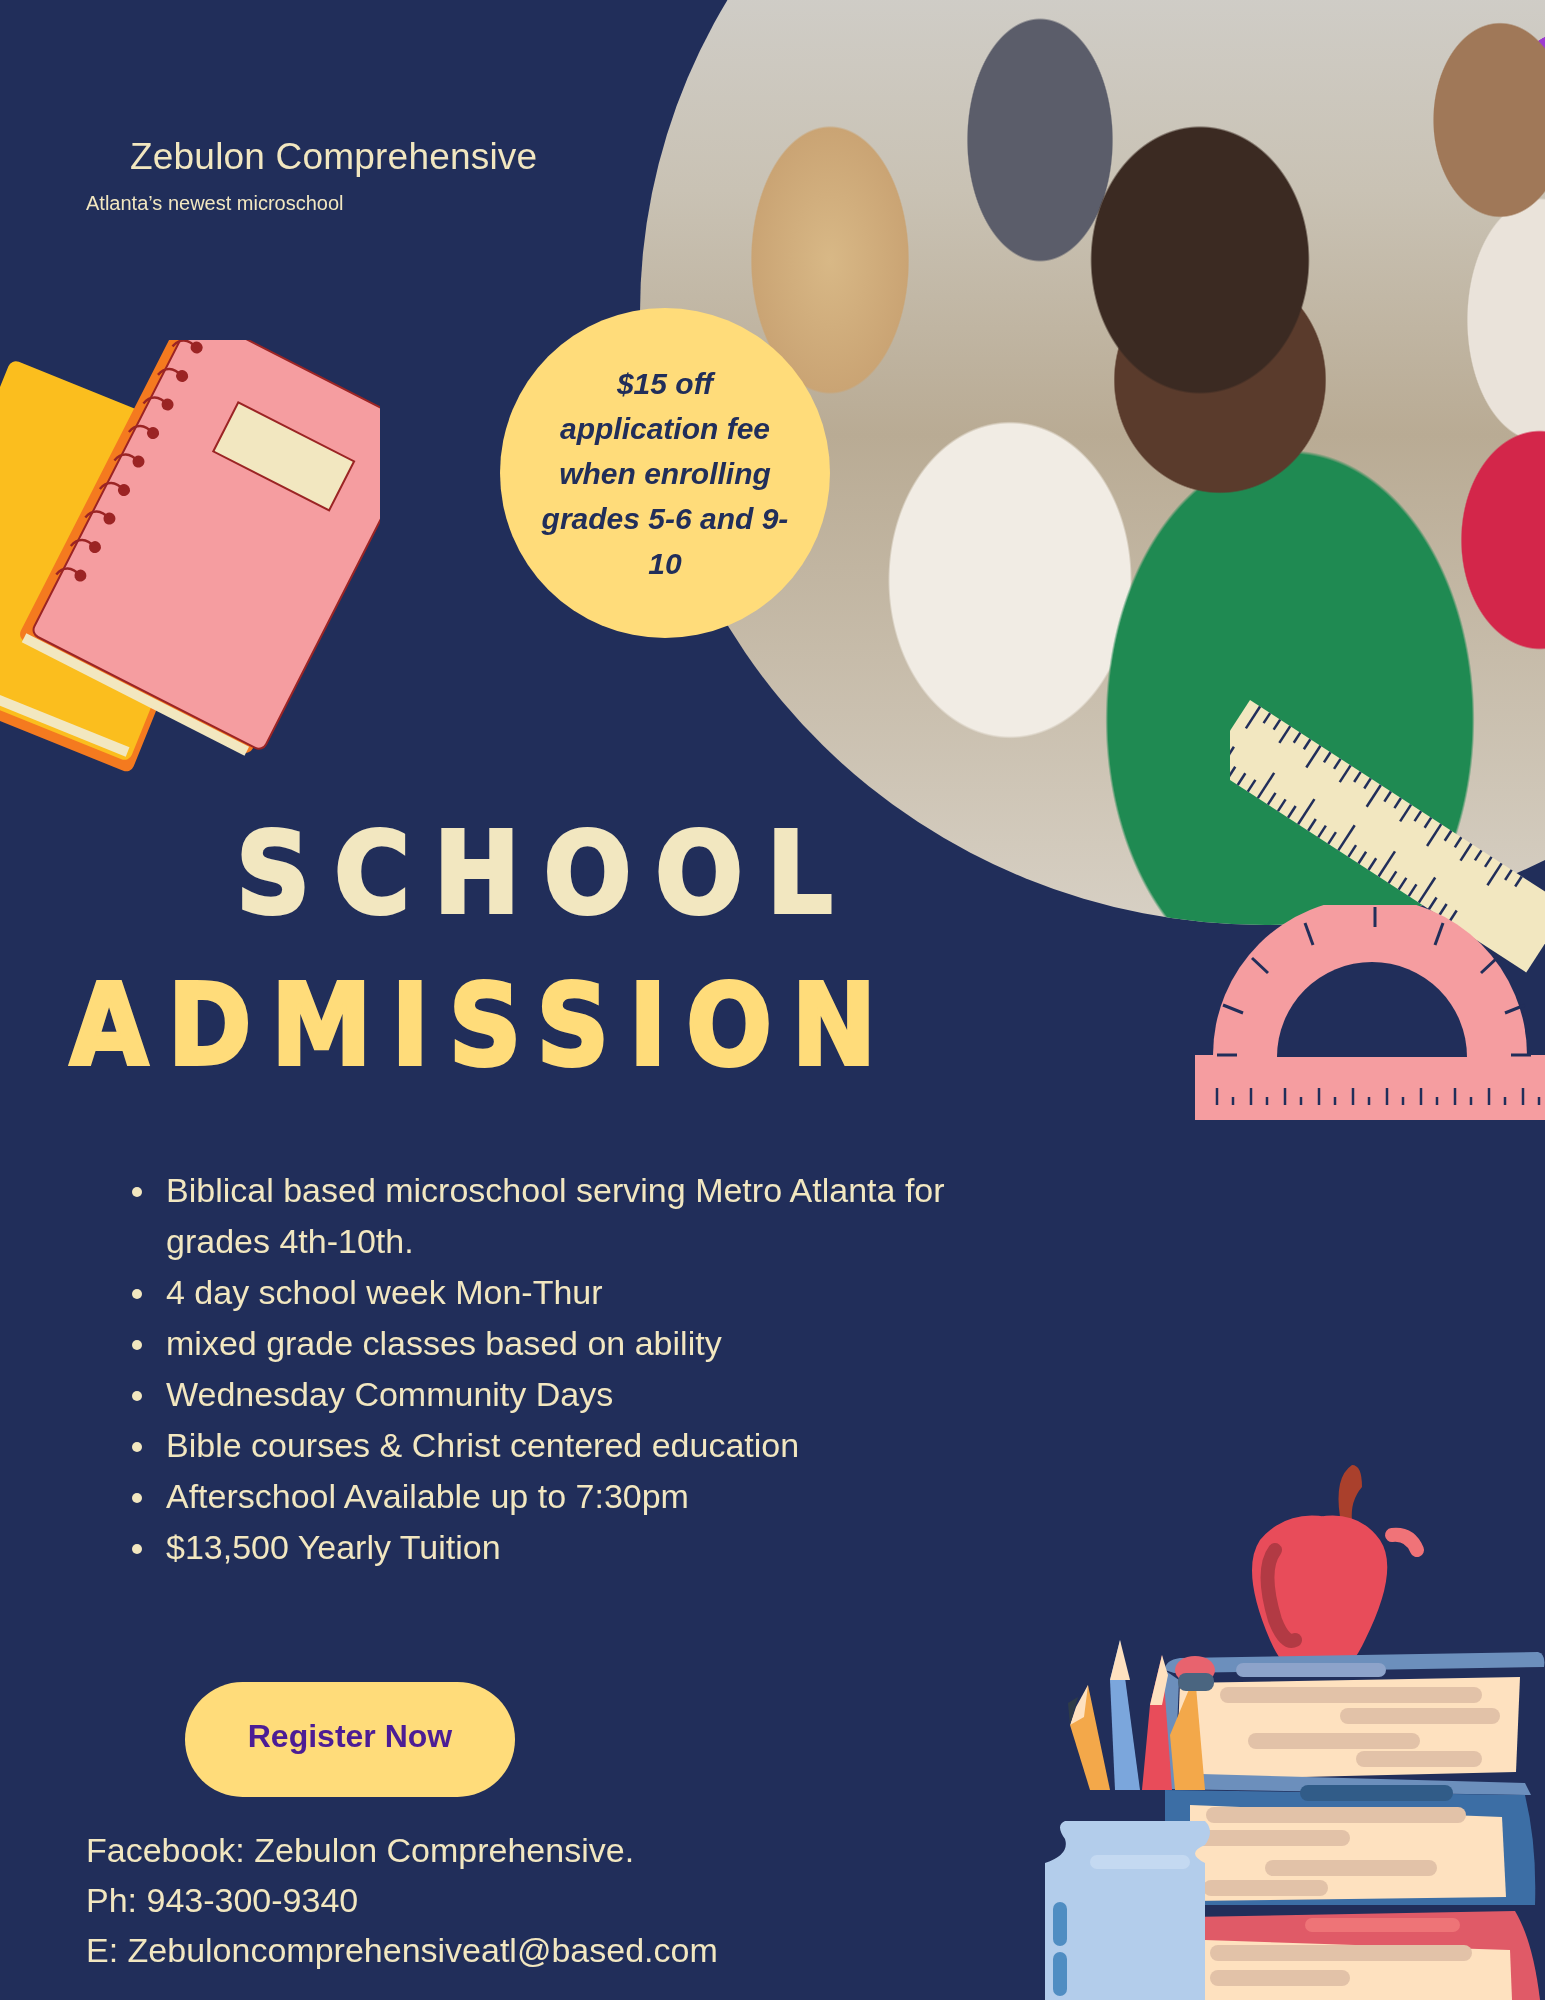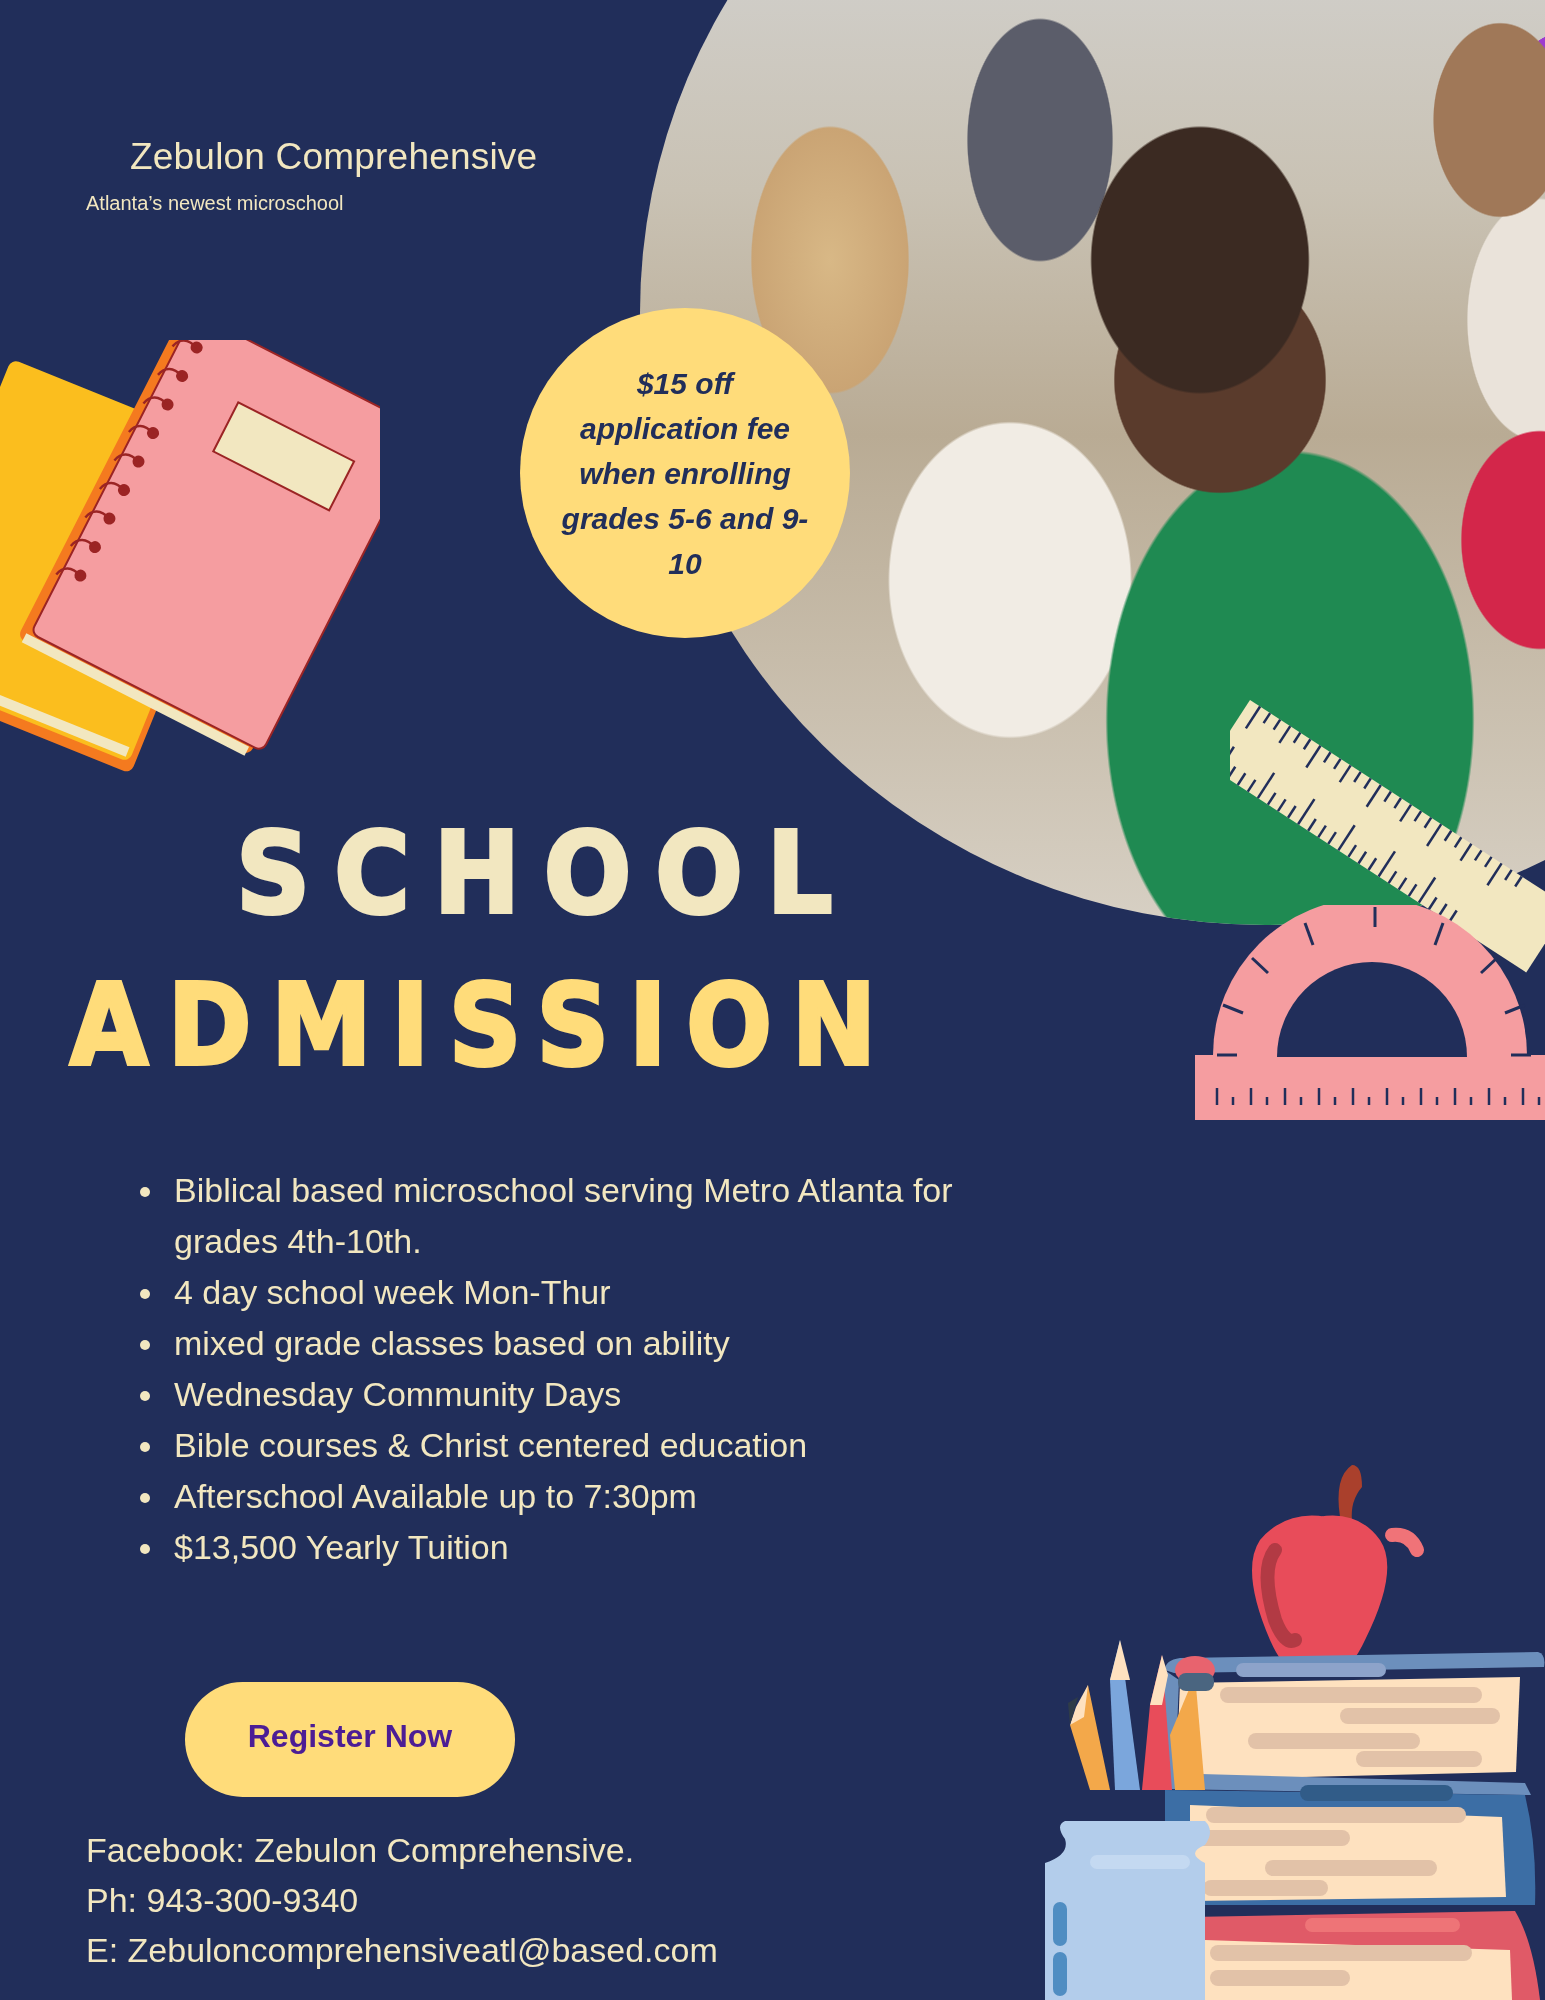--- a/index.html
+++ b/index.html
@@ -42,21 +42,21 @@
         radial-gradient(ellipse 120px 200px at 400px 440px, #5b5d6a 0%, #5b5d6a 60%, transparent 61%),
         radial-gradient(ellipse 110px 160px at 860px 420px, #a07858 0%, #a07858 60%, transparent 61%),
         radial-gradient(ellipse 60px 60px at 920px 370px, #9d3bd0 0%, #9d3bd0 60%, transparent 61%),
         radial-gradient(ellipse 130px 180px at 900px 840px, #d3264a 0%, #d3264a 60%, transparent 61%),
         radial-gradient(ellipse 120px 200px at 900px 620px, #eae3da 0%, #eae3da 60%, transparent 61%),
         linear-gradient(180deg, #d9dde3 0%, #c9c2b4 40%, #b9ab94 60%, #d7d0c4 100%);
     }
 
     
     .promo {
-      left: 520px; top: 308px;
+      left: 500px; top: 308px;
       width: 330px; height: 330px;
       border-radius: 50%;
       background: #FFDC7A;
       display: flex; align-items: center; justify-content: center;
       text-align: center;
     }
     .promo-text {
       font-style: italic; font-weight: 700;
       font-size: 30px; line-height: 45px;
       color: #212E5A;
@@ -82,21 +82,21 @@
       font-size: 112px;
       letter-spacing: 22px;
       color: #FFDC7A;
       transform: scaleX(0.9);
       transform-origin: left top;
       -webkit-text-stroke: 4px #FFDC7A;
     }
 
     
     .bullets {
-      left: 132px; top: 1165px;
+      left: 124px; top: 1165px;
       width: 920px;
       list-style: none;
     }
     .bullets li {
       position: relative;
       padding-left: 42px;
       font-size: 34px;
       line-height: 51px;
       color: #F2E7C0;
     }

